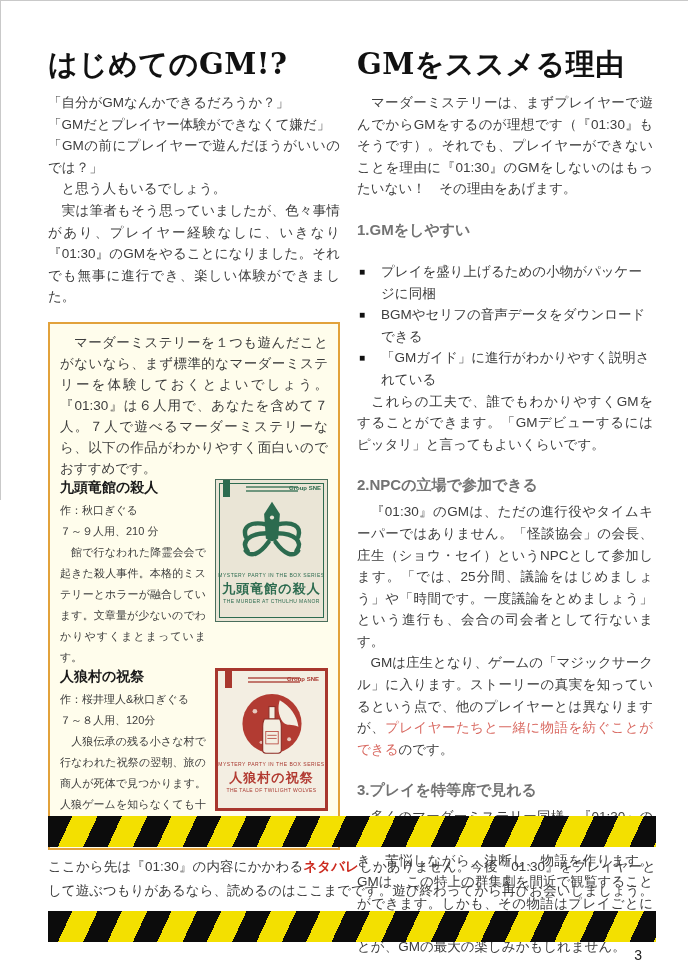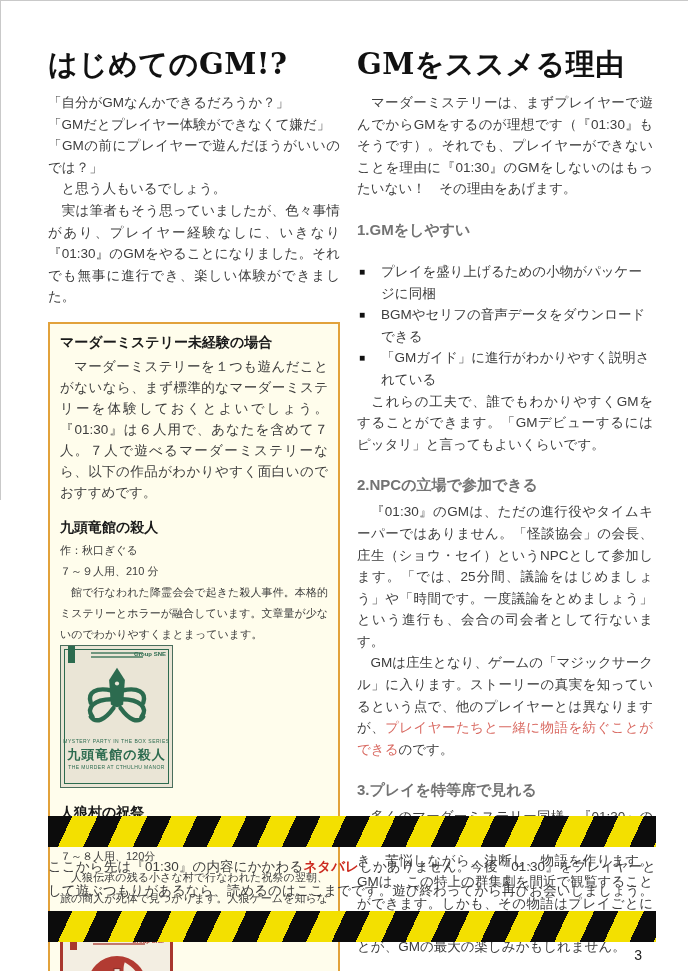--- a/index.html
+++ b/index.html
@@ -23,21 +23,21 @@
 
   h2.sec{margin:21px 0 6px 0;font-size:15px;font-weight:700;color:#737373;}
 
   
   .infobox{
     margin-top:14px;background:#fffdec;border:2px solid #e2a23b;
     padding:8px 10px 12px 10px;
   }
   .box-heading{font-size:14px;font-weight:700;color:#1a1a1a;margin:2px 0 4px 0;}
   .infobox p.body{line-height:21px;}
-  .game{display:flex;margin-top:16px;flex-direction:column;}
+  .game{display:flex;gap:9px;}
   .game-text{flex:1;min-width:0;}
   .game-title{font-size:14px;font-weight:700;color:#1a1a1a;margin-bottom:3px;}
   .game-text p.body{line-height:21px;font-size:11px;}
 
   
   .cover{position:relative;width:113px;height:143px;flex-shrink:0;box-sizing:border-box;}
   .cover-green{background:#eae5d6;border:1px solid #4a6e5c;}
   .cover-green .cover-inner{position:absolute;inset:3px;border:1px solid #2c6b4f;}
   .cover-red{background:#f3eee2;border:3px solid #a8372e;}
   .cover-tab{position:absolute;left:7px;top:0;width:7px;height:17px;}
@@ -85,21 +85,20 @@
 
 <div class="col col-left">
   <h1 class="doc-title">はじめてのGM!?</h1>
   <p class="body">「自分がGMなんかできるだろうか？」</p>
   <p class="body">「GMだとプレイヤー体験ができなくて嫌だ」</p>
   <p class="body">「GMの前にプレイヤーで遊んだほうがいいのでは？」</p>
   <p class="body">　と思う人もいるでしょう。</p>
   <p class="body">　実は筆者もそう思っていましたが、色々事情があり、プレイヤー経験なしに、いきなり『01:30』のGMをやることになりました。それでも無事に進行でき、楽しい体験ができました。</p>
 
   <div class="infobox">
-    <div class="box-heading">マーダーミステリー未経験の場合</div>
     <p class="body">　マーダーミステリーを１つも遊んだことがないなら、まず標準的なマーダーミステリーを体験しておくとよいでしょう。『01:30』は６人用で、あなたを含めて７人。７人で遊べるマーダーミステリーなら、以下の作品がわかりやすく面白いのでおすすめです。</p>
 
     <div class="game">
       <div class="game-text">
         <div class="game-title">九頭竜館の殺人</div>
         <p class="body">作：秋口ぎぐる</p>
         <p class="body">７～９人用、210 分</p>
         <p class="body">　館で行なわれた降霊会会で起きた殺人事件。本格的ミステリーとホラーが融合しています。文章量が少ないのでわかりやすくまとまっています。</p>
       </div>
       <div class="cover cover-green">

